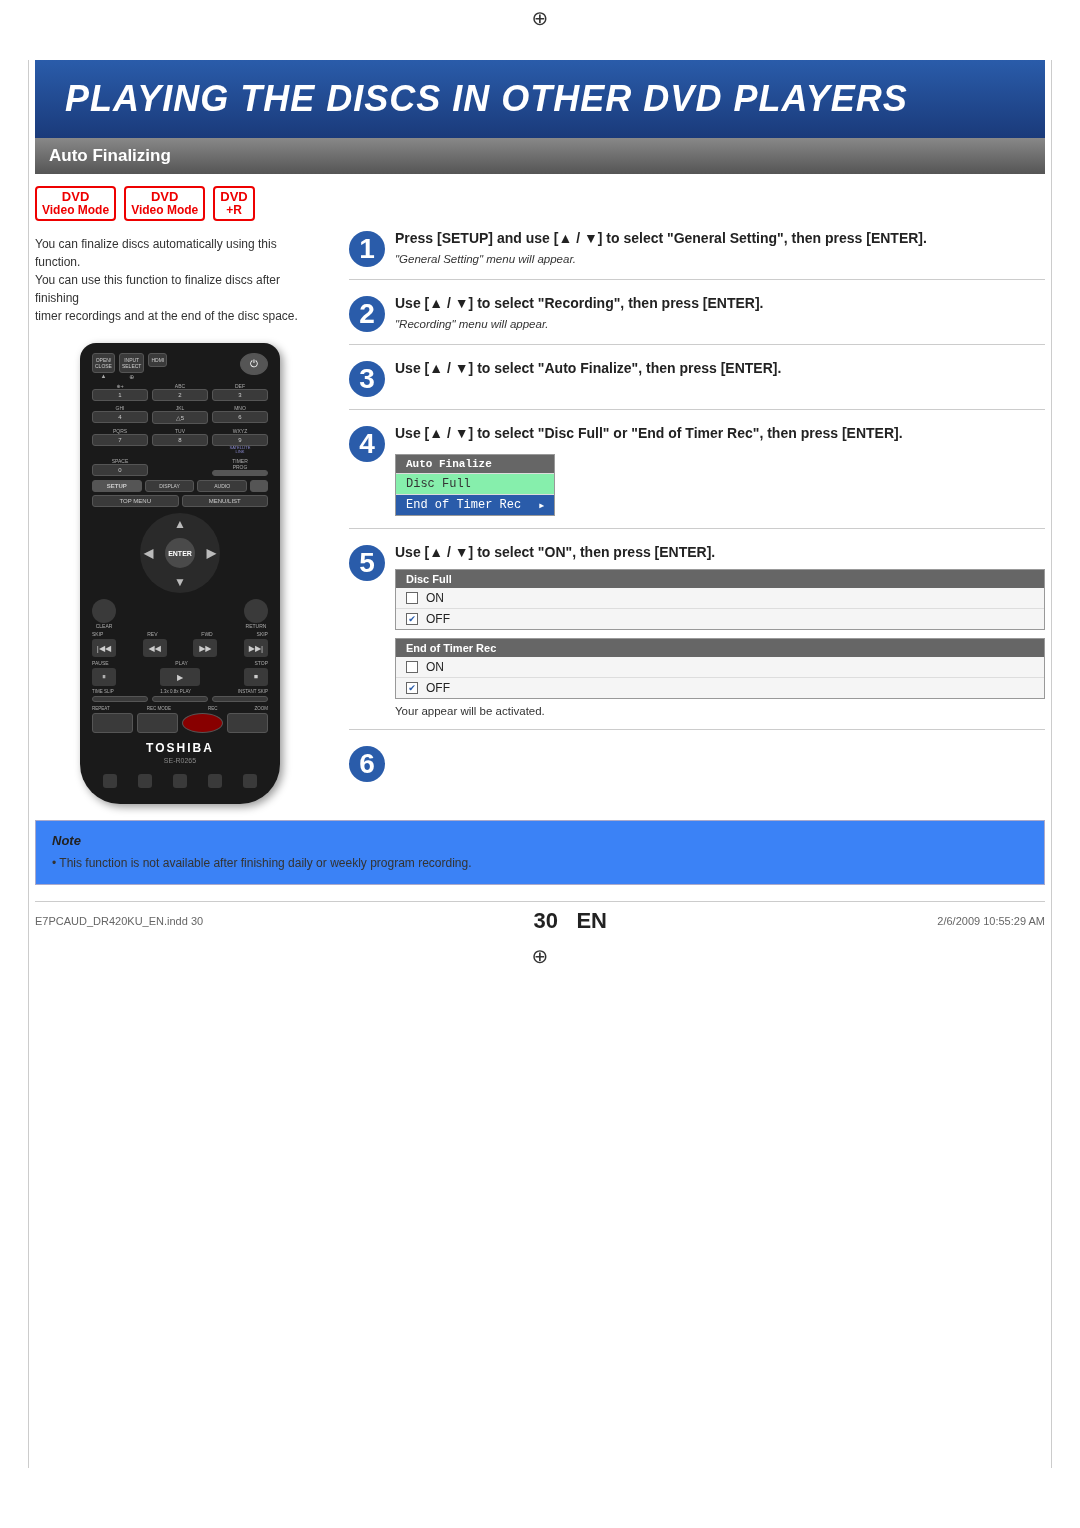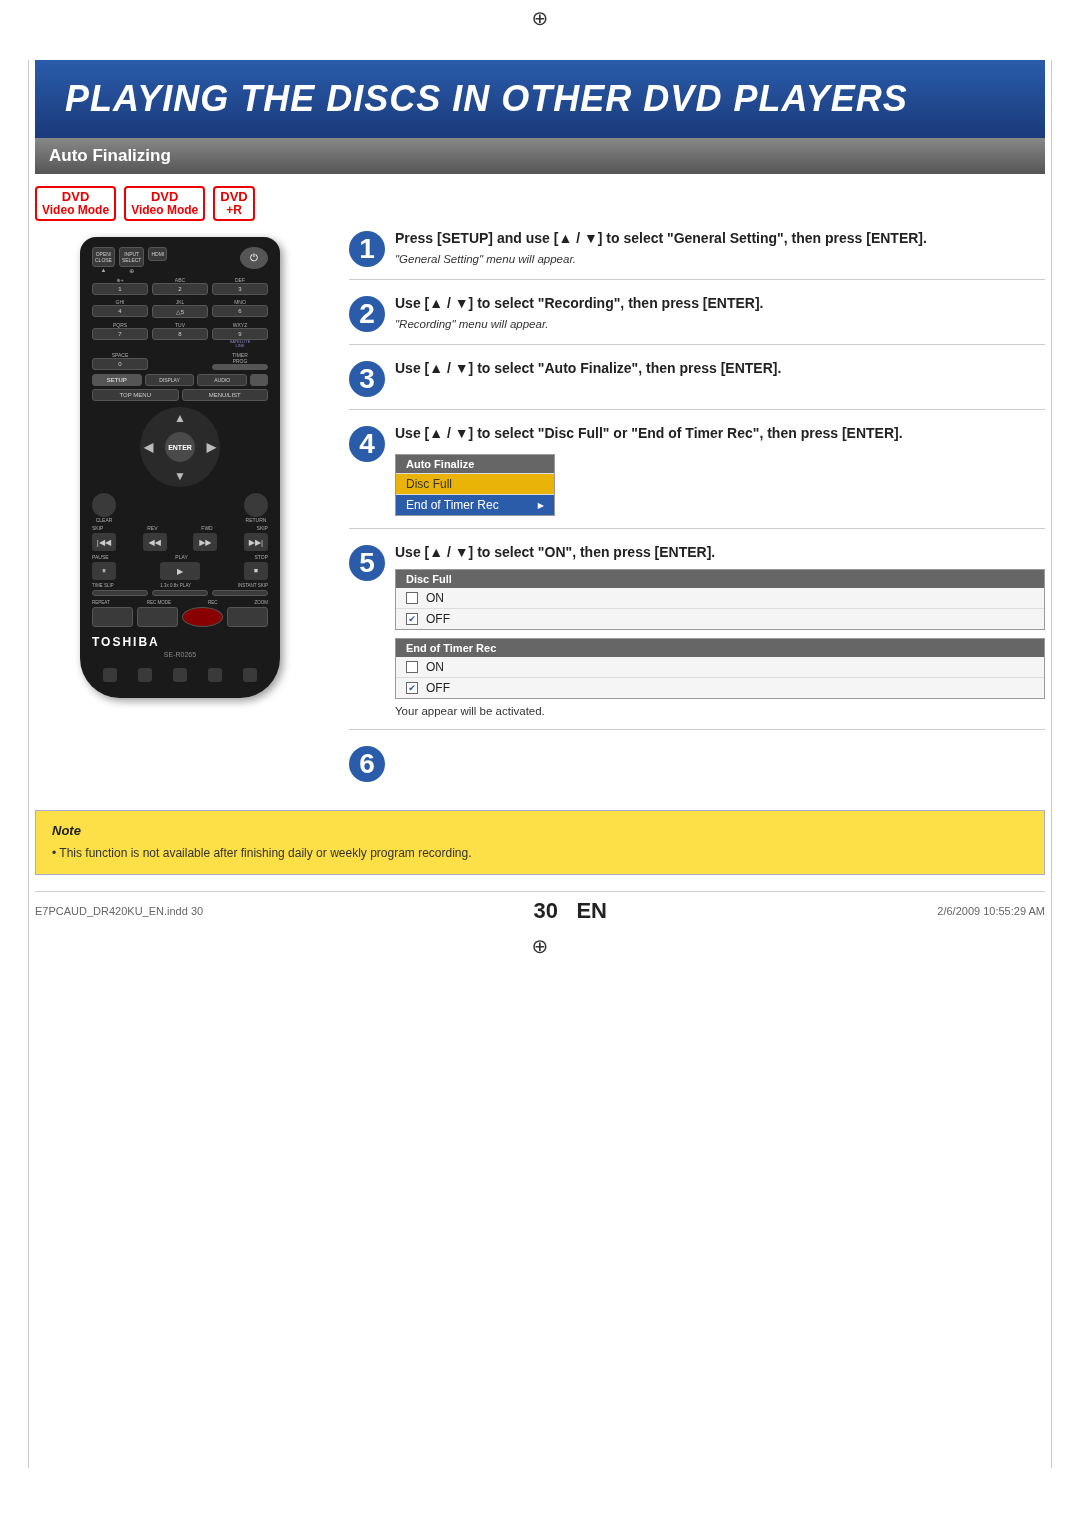--- a/index.html
+++ b/index.html
@@ -195,21 +195,21 @@
     .remote-dot {
       width: 14px;
       height: 14px;
       background: #3a3a3a;
       border-radius: 3px;
     }
     .remote-brand {
       color: #fff;
       font-size: 12px;
       font-weight: bold;
-      text-align: left;
+      text-align: center;
       margin: 8px 0 2px 0;
       letter-spacing: 2px;
     }
     .remote-model {
       color: #888;
       font-size: 7px;
       text-align: center;
     }
     .remote-transport-row {
       display: flex;
@@ -269,24 +269,25 @@
     }
     .step-note {
       font-size: 11.5px;
       color: #333;
       font-style: italic;
     }
 
     
     .menu-box {
       border: 1px solid #999;
-      background: #eab308;
+      background: #86efac;
       margin-top: 6px;
       min-width: 160px;
       display: inline-block;
+      font-family: Liberation Mono, monospace;
     }
     .menu-item {
       padding: 3px 10px;
       font-size: 12px;
       border-bottom: 1px solid #ddd;
       color: #333;
     }
     .menu-item:last-child { border-bottom: none; }
     .menu-item.selected {
       background: #2a5caa;
@@ -350,21 +351,21 @@
       color: #2a5caa;
     }
     .setting-note {
       font-size: 11.5px;
       color: #333;
       margin-top: 6px;
     }
 
     
     .note-box {
-      background: #fde047;
+      background: #3b82f6;
       border: 1px solid #aac;
       margin: 16px 35px;
       padding: 12px 16px;
     }
     .note-box .note-title {
       font-size: 13px;
       font-weight: bold;
       font-style: italic;
       margin-bottom: 6px;
     }
@@ -449,20 +450,25 @@
   </div>
   <div class="dvd-badge">
     <span class="dvd-main">DVD</span>
     <span class="dvd-sub">+R</span>
   </div>
 </div>
 
 <div class="main-content">
 
   <div class="left-col">
+    <div class="intro-text">
+      <span>You can finalize discs automatically using this function.</span><br>
+      <span>You can use this function to finalize discs after finishing</span><br>
+      <span>timer recordings and at the end of the disc space.</span>
+    </div>
 
     <div class="remote-container">
       <div class="remote">
 
         <div style="display:flex; justify-content:space-between; align-items:flex-start; margin-bottom:3px;">
           <div style="display:flex; gap:4px;">
             <div style="text-align:center;">
               <div class="remote-btn small" style="font-size:5px; padding:3px 2px; line-height:1.2;">OPEN/<br>CLOSE</div>
               <div class="remote-label">▲</div>
             </div>

